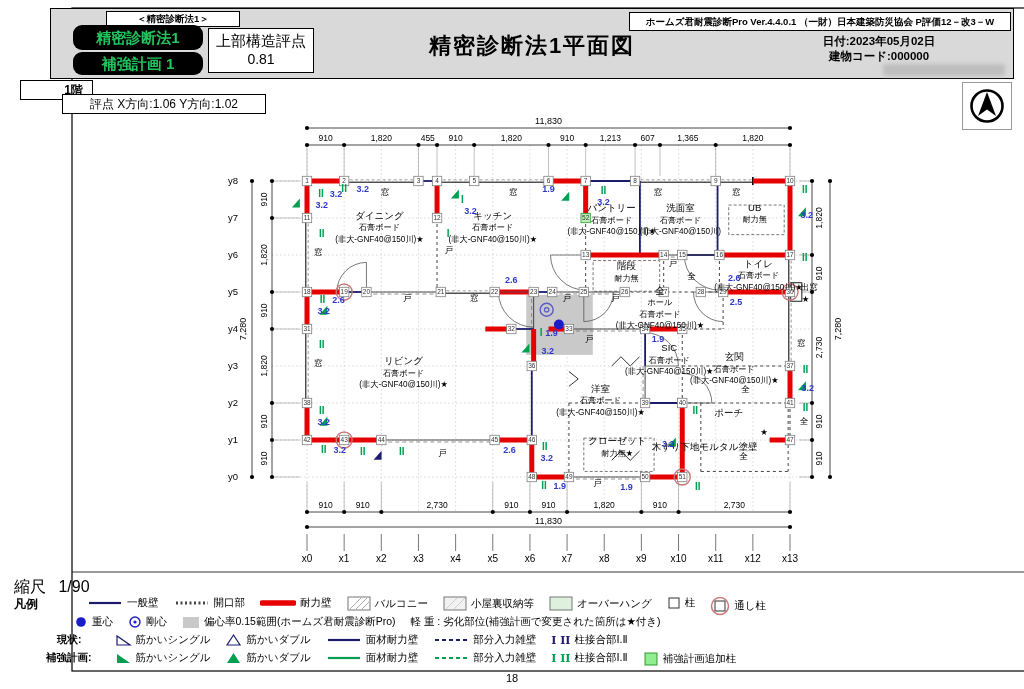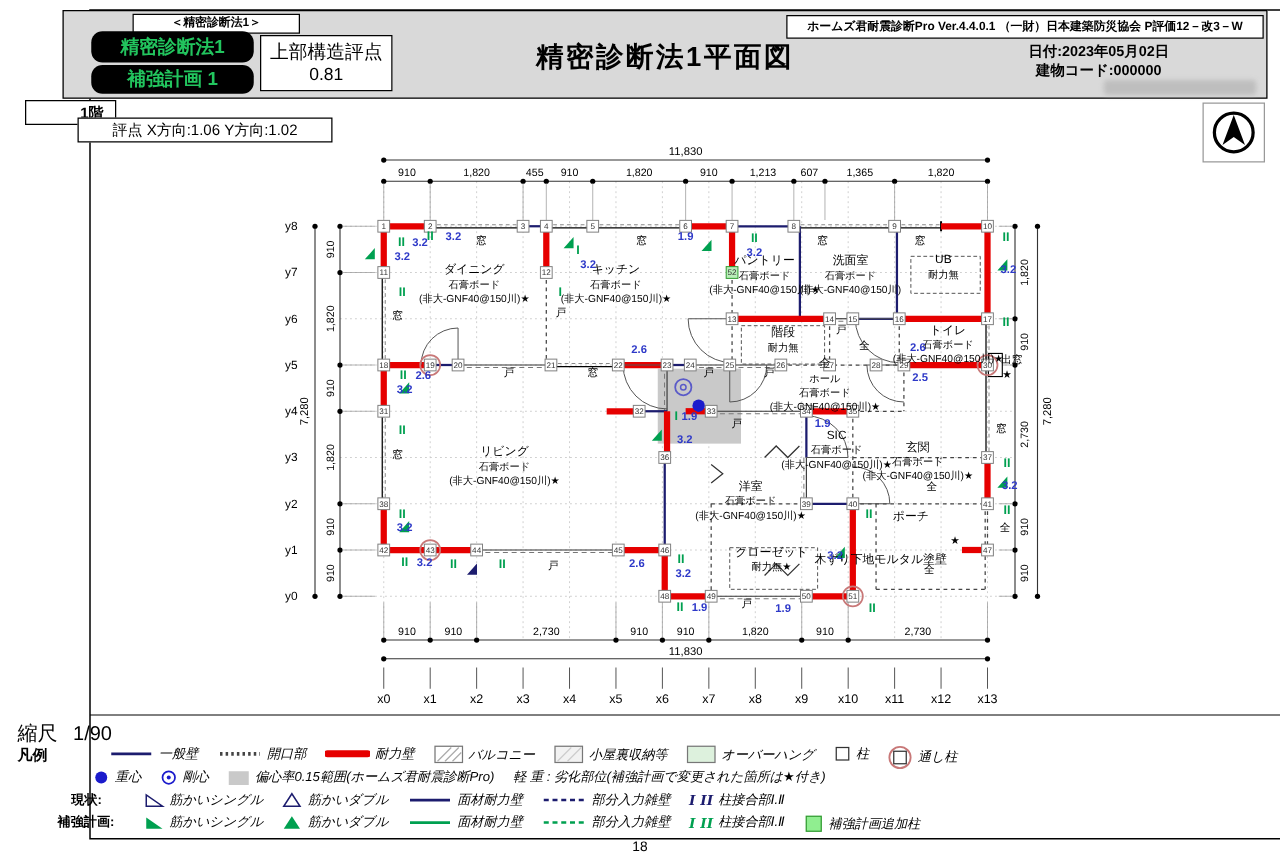--- a/index.html
+++ b/index.html
@@ -6,21 +6,21 @@
   .page{position:relative;width:1024px;height:689px;background:#fff;overflow:hidden;
         font-family:"Liberation Sans","DejaVu Sans",sans-serif;color:#000;}
   .abs{position:absolute;}
   .band{background:#d9d9d9;border:1px solid #000;}
   .pill{background:#000;color:#22c55e;font-weight:bold;text-align:center;border-radius:9px;}
   .bx{background:#fff;border:1px solid #000;text-align:center;}
   .title{font-weight:bold;font-size:22px;letter-spacing:2px;}
   .rline{text-align:center;font-size:11.5px;font-weight:bold;}
   .smudge{background:#b5b5b5;filter:blur(2px);border-radius:3px;opacity:.75;}
   .legrow{display:flex;align-items:flex-start;gap:15px;font-size:10.5px;white-space:nowrap;}
-  .li{display:inline-flex;align-items:center;gap:4px;font-style:italic;}
+  .li{display:inline-flex;align-items:center;gap:4px;}
   .lprefix{font-weight:bold;}
   svg text{font-family:"Liberation Sans","DejaVu Sans",sans-serif;}
   .pgnum{font-size:11px;}
 </style>
 </head>
 <body>
 
 <div class="page">
 
   <div class="abs" style="left:0;top:0;width:1024px;height:689px;padding-left:22px;">

